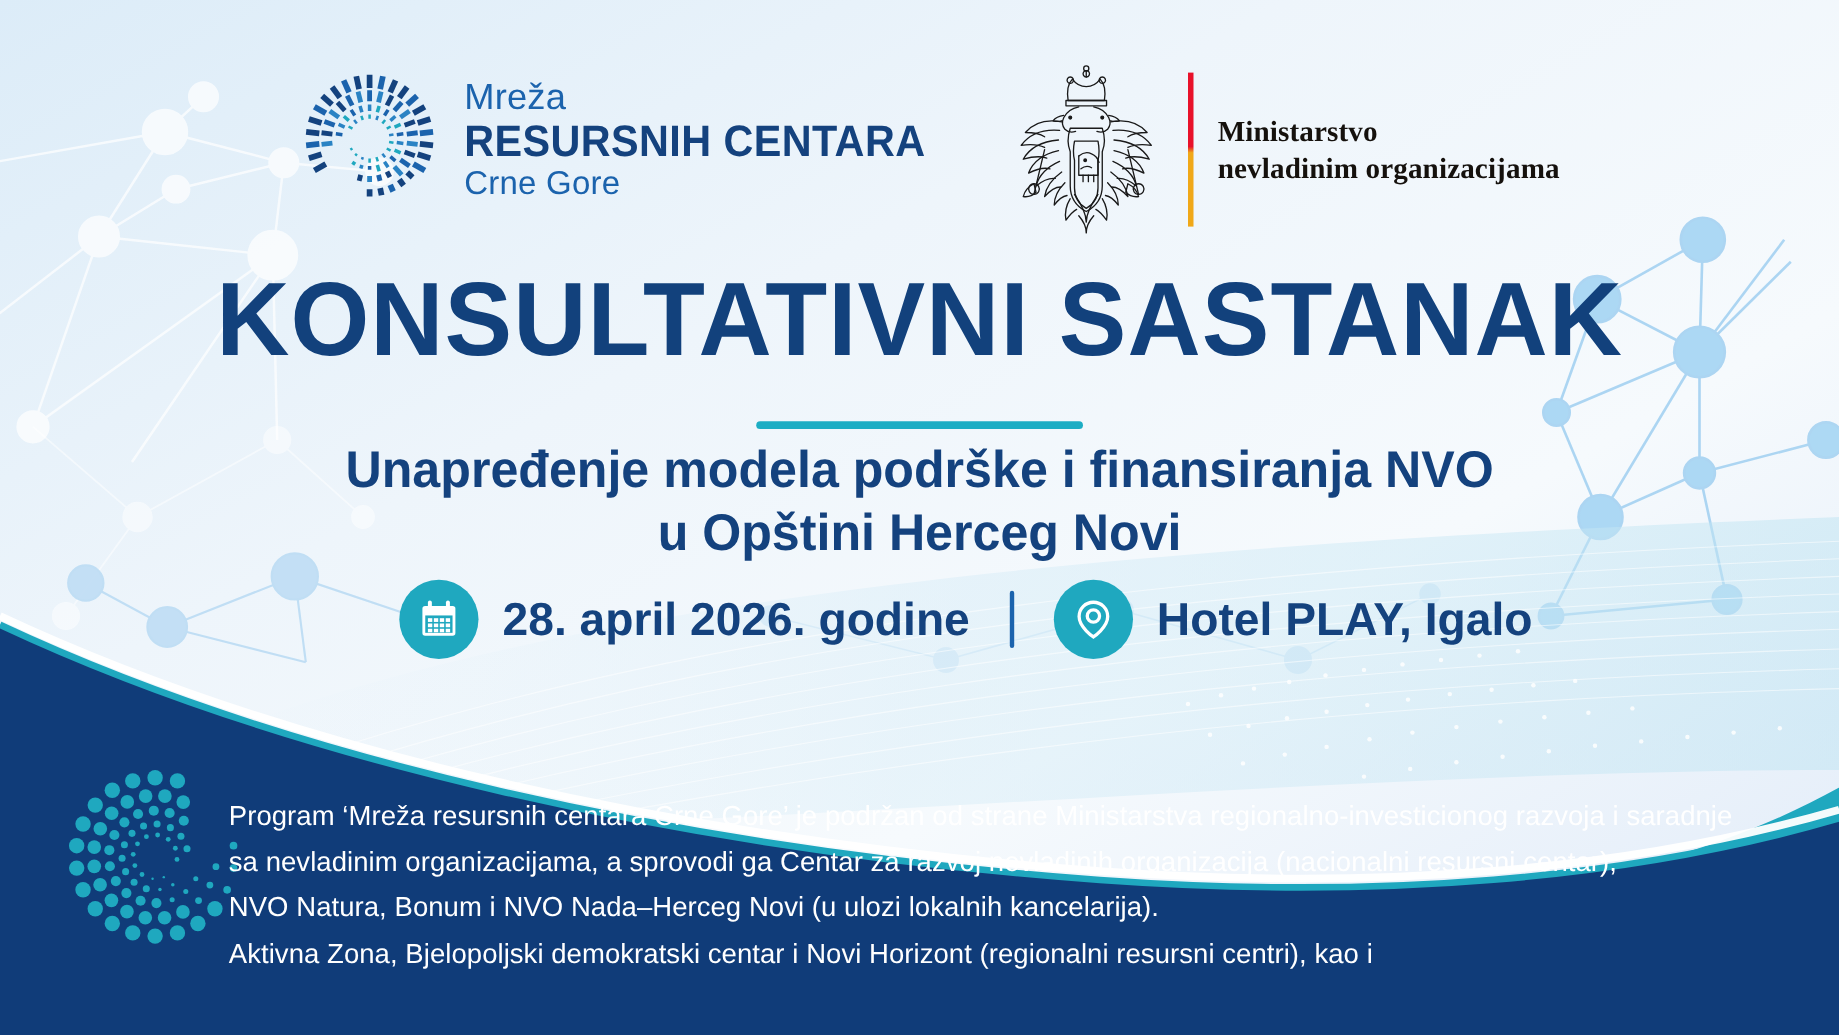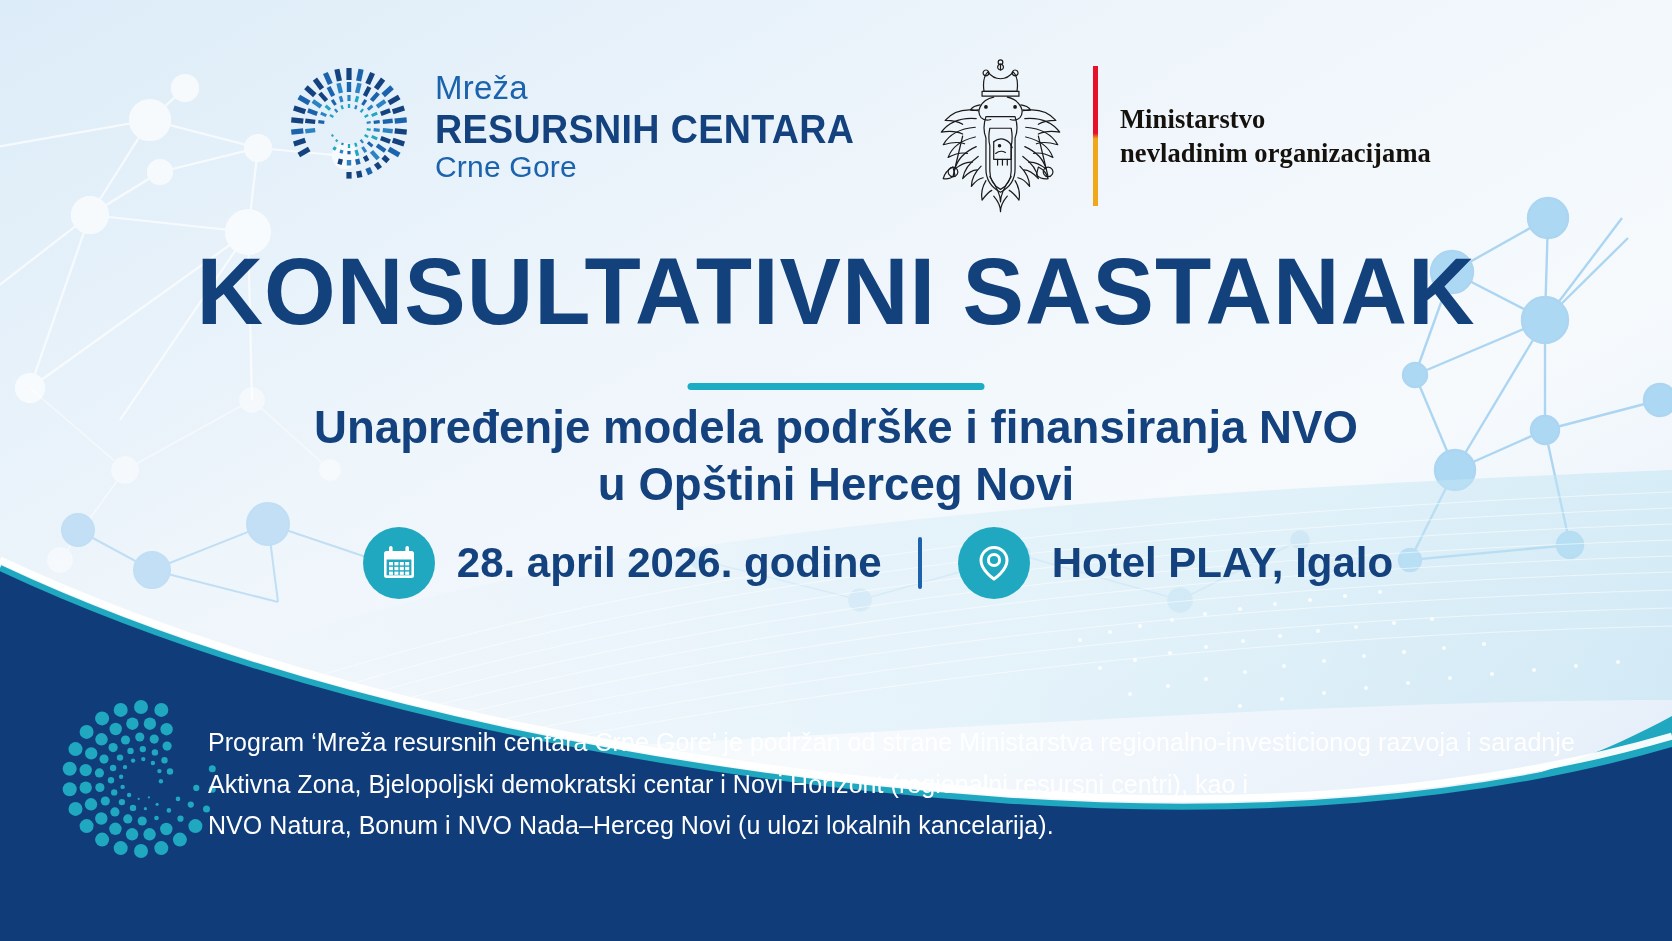--- a/index.html
+++ b/index.html
@@ -10,21 +10,21 @@
   }
   .banner{
     position:relative;width:1672px;height:941px;overflow:hidden;
     background:linear-gradient(160deg,#dcecf8 0%,#eaf3fa 28%,#f4f9fc 52%,#eef5fb 75%,#e2eefa 100%);
   }
   
   .bg-net{position:absolute;inset:0;pointer-events:none;}
   .bg-wave{position:absolute;left:0;top:0;width:1672px;height:941px;pointer-events:none;}
 
   
-  .logos{position:absolute;left:13px;top:52px;width:1460px;height:170px;}
+  .logos{position:absolute;left:0;top:52px;width:1460px;height:170px;}
   .logo-mreza{position:absolute;left:272px;top:10px;display:flex;align-items:center;gap:22px;}
   .logo-mark{width:128px;height:128px;flex:0 0 128px;}
   .logo-words{display:flex;flex-direction:column;line-height:1;}
   .logo-l1{font-size:33px;color:#1b63ad;letter-spacing:.2px;margin-bottom:3px;font-weight:400;}
   .logo-l2{font-size:40px;color:#14427e;font-weight:700;letter-spacing:.4px;
            transform:scaleX(.94);transform-origin:left center;margin:2px 0 3px;}
   .logo-l3{font-size:30px;color:#1b63ad;letter-spacing:.2px;font-weight:400;}
 
   .logo-min{position:absolute;left:905px;top:0px;display:flex;align-items:center;gap:0;}
   .coa{width:165px;height:168px;flex:0 0 165px;}
@@ -526,17 +526,18 @@
         <circle cx="70.6" cy="96.9" r="2.2"></circle>
         <circle cx="69.1" cy="86.7" r="2.2"></circle>
         <circle cx="73.0" cy="77.1" r="2.2"></circle>
         <circle cx="81.1" cy="70.6" r="2.2"></circle>
         <circle cx="91.3" cy="69.1" r="2.2"></circle>
       </g>
   </svg>
 
   <div class="footer-text">
     <span class="ln">Program ‘Mreža resursnih centara Crne Gore’ je podržan od strane Ministarstva regionalno-investicionog razvoja i saradnje</span>
+    <span class="ln">sa nevladinim organizacijama, a sprovodi ga Centar za razvoj nevladinih organizacija (nacionalni resursni centar),</span>
+    <span class="ln">NVO Natura, Bonum i NVO Nada–Herceg Novi (u ulozi lokalnih kancelarija).</span>
     <span class="ln">Aktivna Zona, Bjelopoljski demokratski centar i Novi Horizont (regionalni resursni centri), kao i</span>
-    <span class="ln">NVO Natura, Bonum i NVO Nada–Herceg Novi (u ulozi lokalnih kancelarija).</span>
   </div>
 
 </div>
 
 </body></html>

